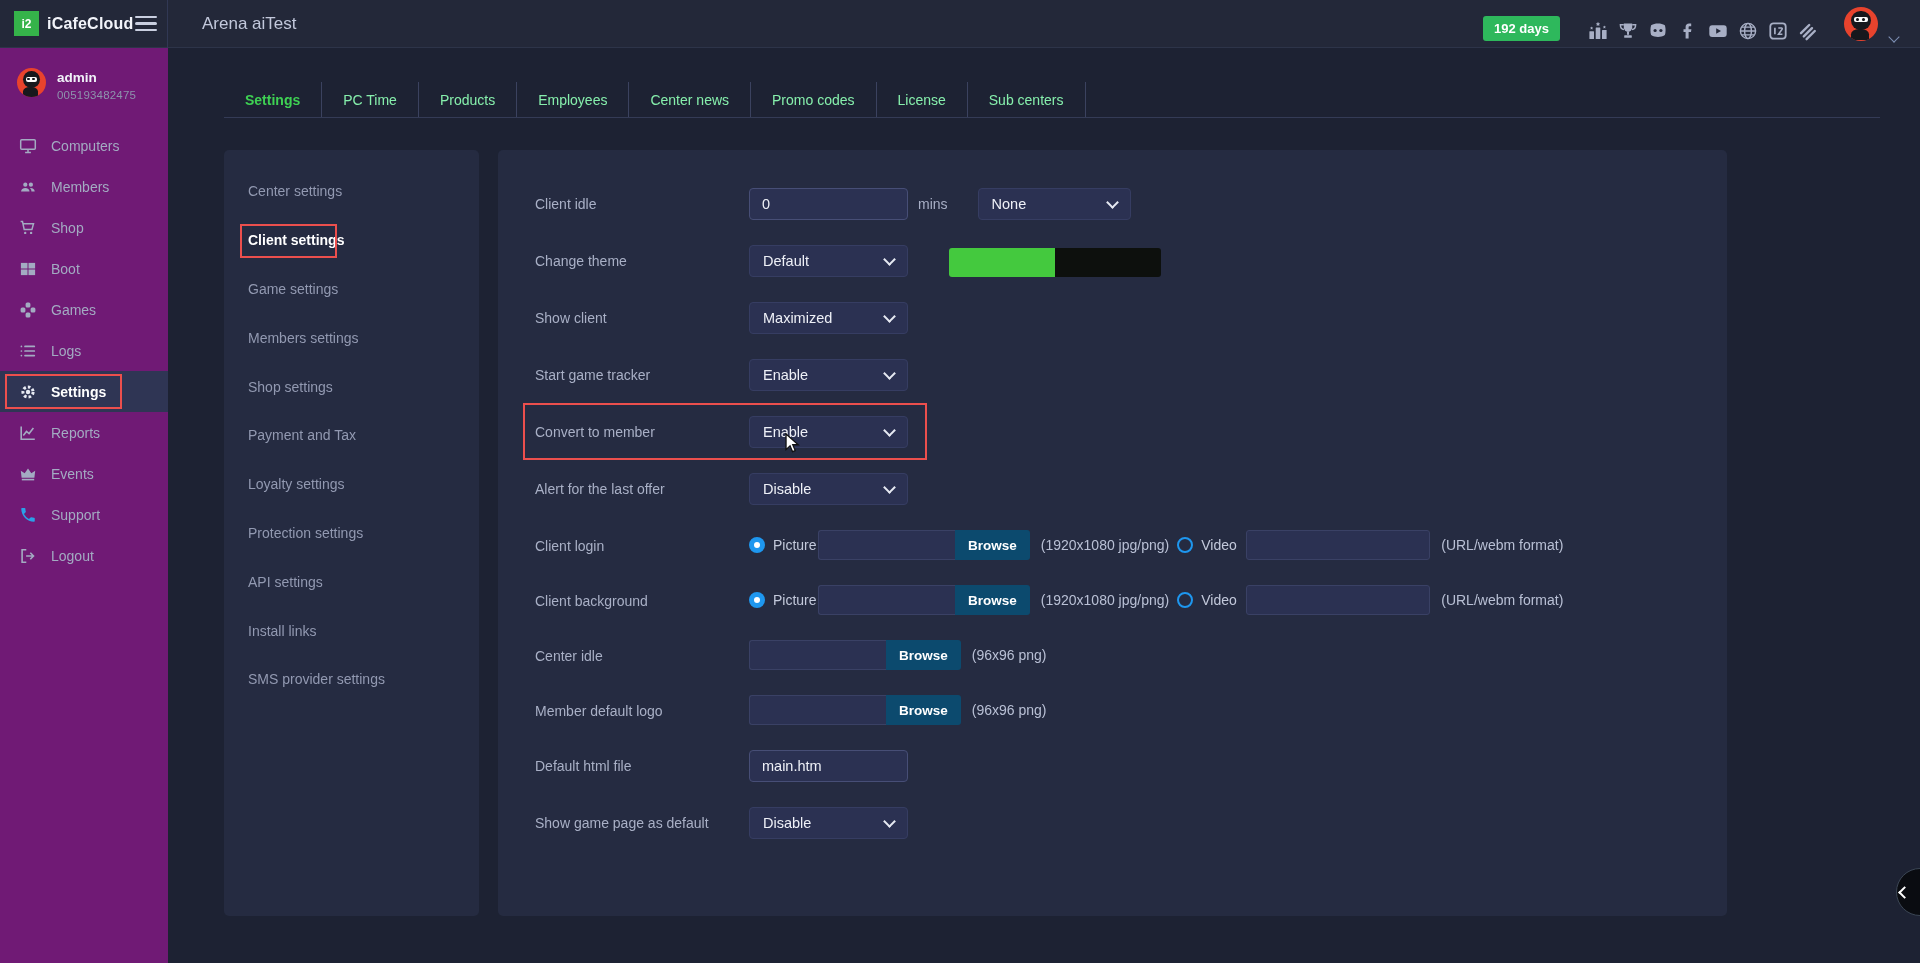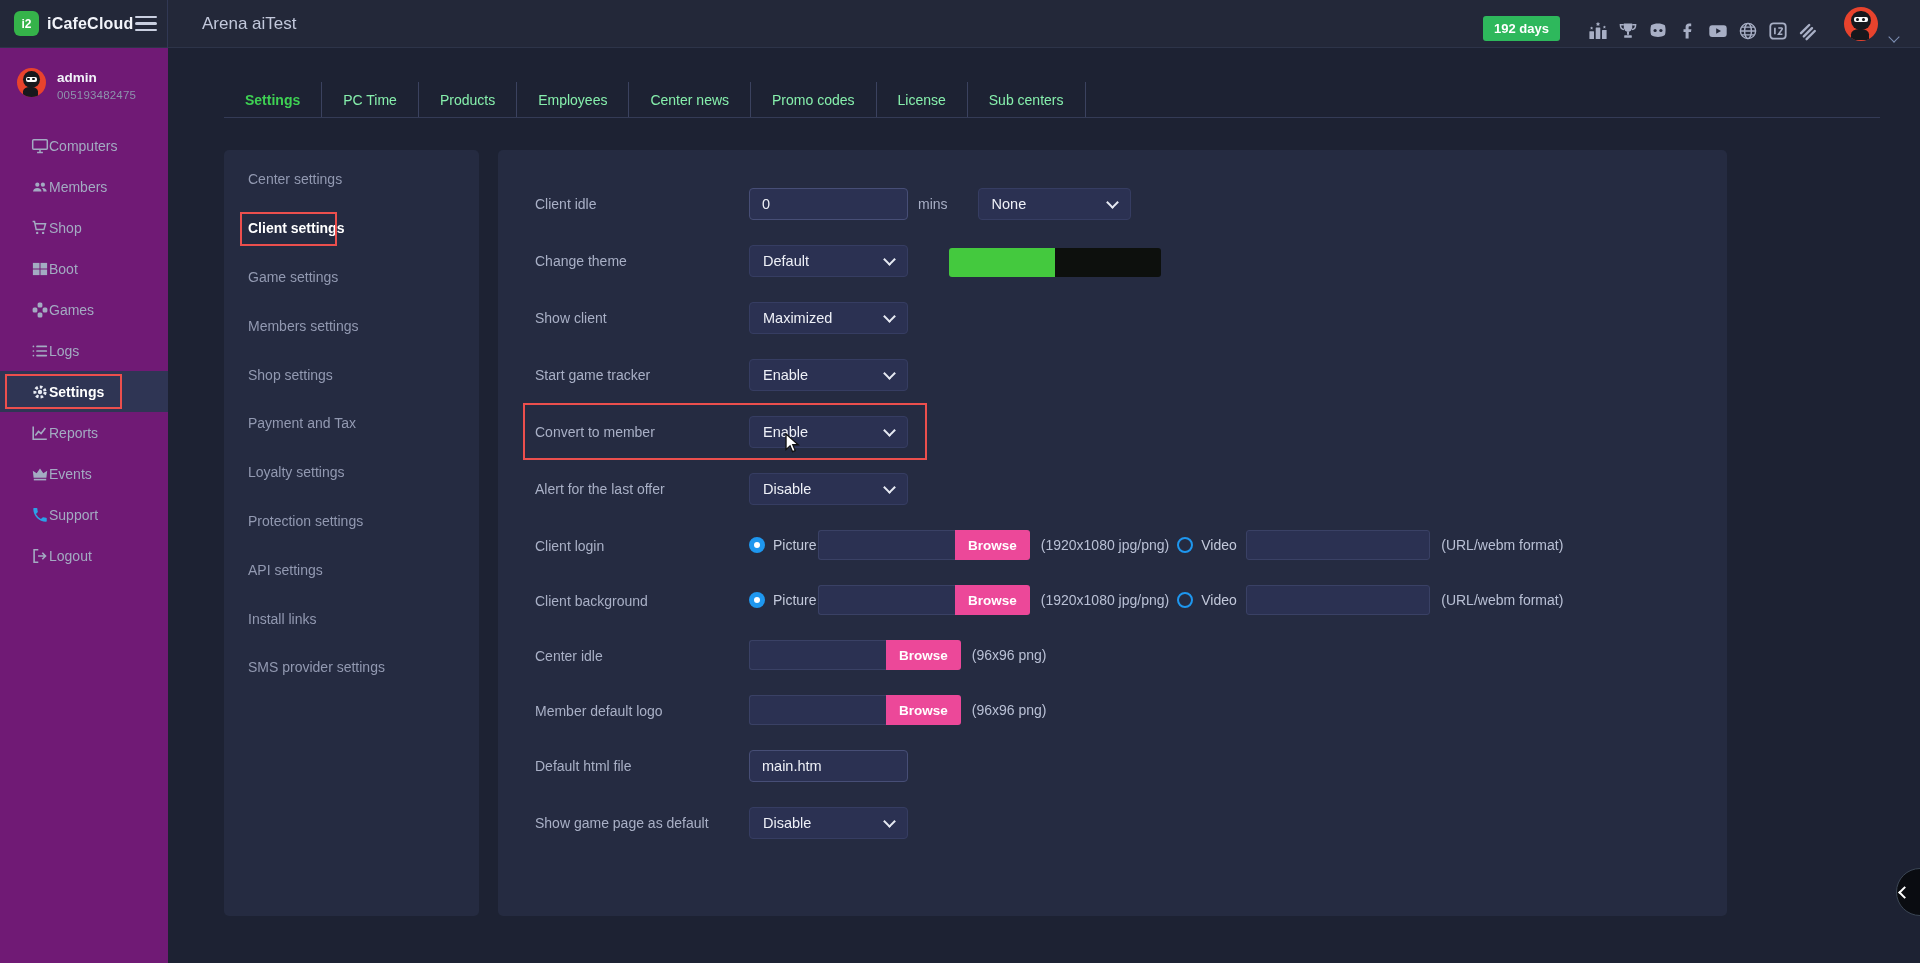--- a/index.html
+++ b/index.html
@@ -13,21 +13,21 @@
   }
 
   
   .topbar {
     position:absolute; top:0; left:0; right:0; height:48px;
     background:#232839; border-bottom:1px solid #2d3449;
     display:flex; align-items:center; z-index:20;
   }
   .brand { width:168px; height:48px; display:flex; align-items:center;
     padding-left:14px; border-right:1px solid #313854; }
-  .logo-badge { width:25px; height:25px; border-radius:6px; background:#35b34a;
+  .logo-badge { width:25px; height:25px; border-radius:0; background:#35b34a;
     color:#fff; font-weight:bold; font-size:12px; display:flex; align-items:center; justify-content:center; }
   .logo-text { margin-left:8px; font-size:16px; font-weight:700; color:#f2f4fa; letter-spacing:.2px; }
   .hamburger { margin-left:auto; margin-right:10px; width:22px; cursor:pointer; }
   .hamburger span { display:block; height:2.2px; background:#c9cfe0; margin:4px 0; border-radius:2px; }
   .page-title { margin-left:34px; font-size:17px; color:#c2c8db; font-weight:500; }
   .topbar-right { margin-left:auto; display:flex; align-items:flex-end; padding-right:22px; }
   .days-badge { background:#2eb85c; color:#fff; font-size:13px; font-weight:700;
     padding:5px 11px; border-radius:3px; margin-right:28px; cursor:pointer; }
   .tb-icons { display:flex; align-items:center; gap:10px; margin-right:26px; }
   .tb-icon { width:20px; height:20px; display:block; cursor:pointer; }
@@ -41,36 +41,36 @@
     transform:rotate(45deg); margin-left:12px; margin-top:-4px; cursor:pointer; }
 
   
   .sidebar { position:absolute; top:48px; left:0; bottom:0; width:168px; background:#701a75; z-index:10; }
   .side-user { display:flex; padding:20px 8px 10px 17px; gap:11px; }
   .side-avatar { width:29px; height:29px; flex:0 0 29px; }
   .side-user-name { font-size:13.5px; font-weight:700; color:#f0f2f8; padding-top:2px; }
   .side-user-id { font-size:11.5px; color:#8d94ad; margin-top:4px; letter-spacing:.2px; }
   .side-nav { margin-top:14px; }
   .side-item { position:relative; height:41px; display:flex; align-items:center;
-    padding-left:31px; color:#a3abc2; font-size:14px; cursor:pointer; }
+    padding-left:19px; gap:14px; color:#a3abc2; font-size:14px; cursor:pointer; }
   .side-item .icn { width:18px; height:18px; flex:0 0 18px; display:flex; align-items:center; justify-content:center; }
   .side-item.active { background:#2f3554; color:#fff; font-weight:700; }
   .red-box-side { position:absolute; left:5px; top:3px; width:117px; height:35px;
     border:2px solid #ec4f4d; pointer-events:none; }
 
   
   .tabs { position:absolute; left:224px; top:82px; right:40px; height:36px;
     display:flex; border-bottom:1px solid #343b56; }
   .tab { padding:0 21px; display:flex; align-items:center; font-size:14px;
     color:#86efac; border-right:1px solid #3b425f; cursor:pointer; white-space:nowrap; }
   .tab.active { color:#3ed153; font-weight:700; }
 
   
   .panel { position:absolute; top:150px; bottom:47px; background:#252b41; border-radius:5px; }
-  .panel-subnav { left:224px; width:255px; padding-top:5px; }
+  .panel-subnav { left:224px; width:255px; padding-top:17px; }
   .panel-form { left:498px; width:1229px; }
 
   .subnav-item { position:relative; height:48.8px; display:flex; align-items:center;
     padding-left:24px; font-size:14px; color:#9299b1; cursor:pointer; }
   .subnav-item.active { color:#fff; font-weight:700; }
   .red-box-subnav { position:absolute; left:16px; top:8px; width:97px; height:34px;
     border:2px solid #ec4f4d; pointer-events:none; }
 
   
   .form-body { padding:38px 30px 0 37px; }
@@ -101,21 +101,21 @@
   .radio.checked { background:#1e97ef; }
   .radio.checked::after { content:""; position:absolute; left:5px; top:5px; width:6px; height:6px;
     border-radius:50%; background:#fff; }
   .radio.un { border:2px solid #1e97ef; }
   .rlabel { font-size:14px; color:#c3c9db; margin-left:8px; }
 
   .combo { display:flex; }
   .combo .cinput { width:137px; height:30px; background:#2b3152; border:1px solid #3a4165;
     border-right:none; border-radius:3px 0 0 3px; color:#eef0f7; font-size:14px; padding:0 10px;
     font-family:"Liberation Sans", sans-serif; outline:none; }
-  .browse { height:30px; padding:0 13px; background:#ec4899; color:#fff; font-size:13.5px;
+  .browse { height:30px; padding:0 13px; background:#0c4a6e; color:#fff; font-size:13.5px;
     font-weight:700; display:flex; align-items:center; border-radius:0 3px 3px 0; cursor:pointer; }
   .vinput { width:184px; height:30px; background:#2b3152; border:1px solid #3a4165; border-radius:3px;
     color:#eef0f7; font-size:14px; padding:0 10px; font-family:"Liberation Sans", sans-serif; outline:none; }
   .note { margin-left:11px; font-size:14px; color:#b9c0d5; white-space:nowrap; }
 
   .red-box-row { position:absolute; left:-12px; top:-13px; width:404px; height:57px;
     border:2px solid #ec4f4d; pointer-events:none; z-index:3; }
   .cursor-arrow { position:absolute; left:246px; top:16px; width:22px; height:22px; z-index:4; pointer-events:none; }
 
   

